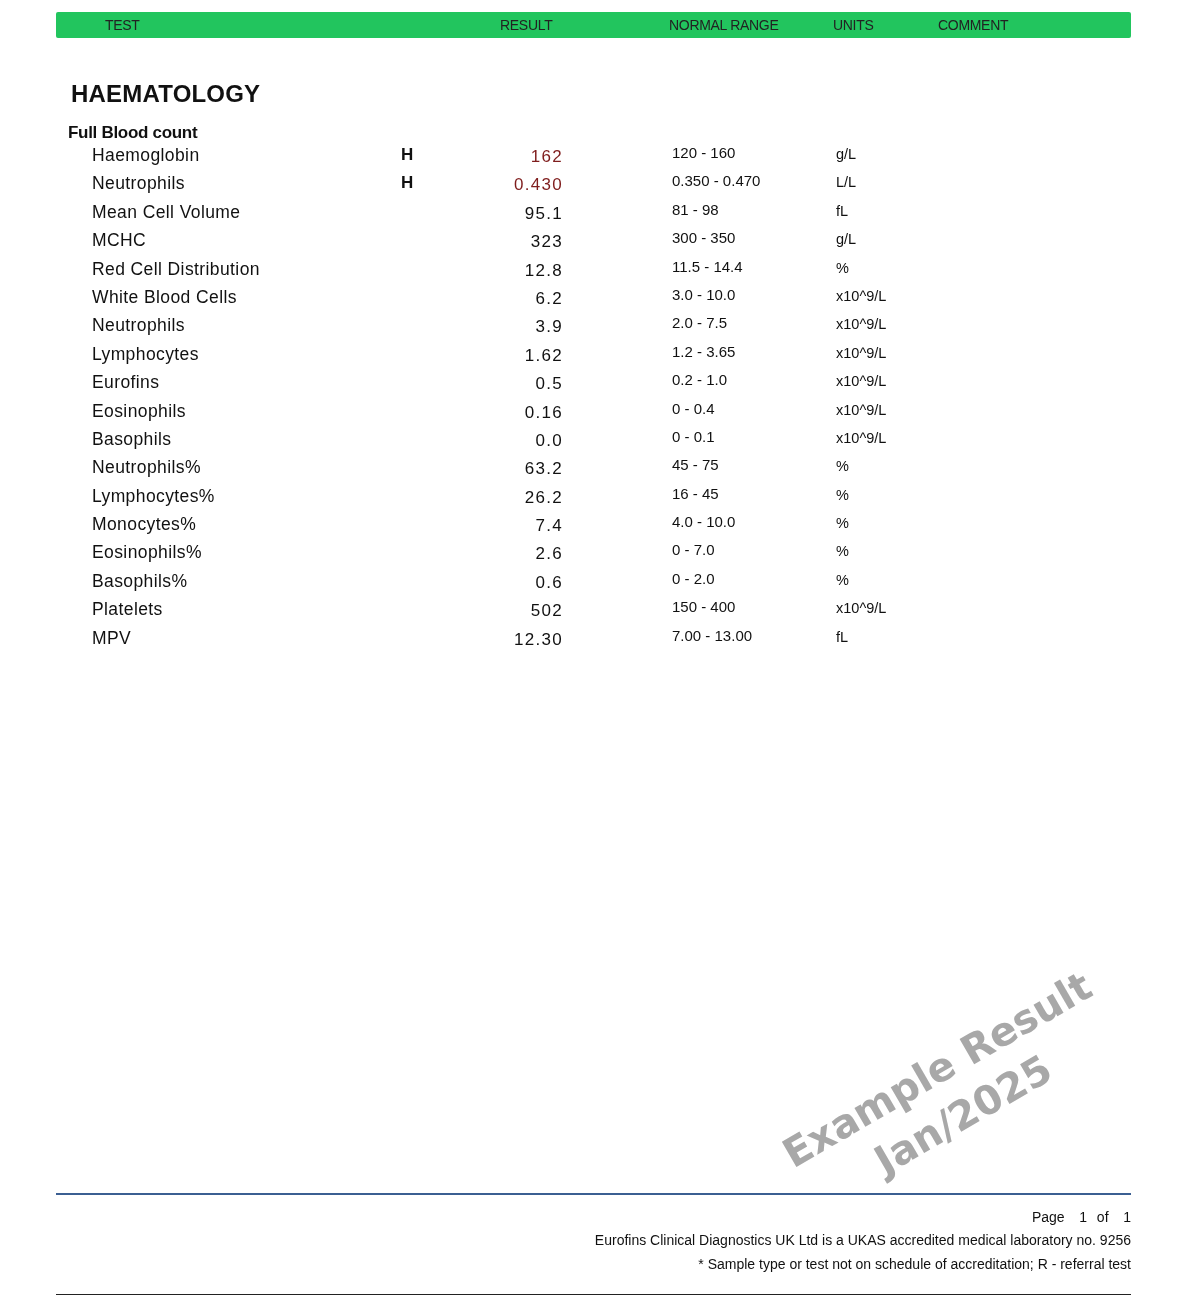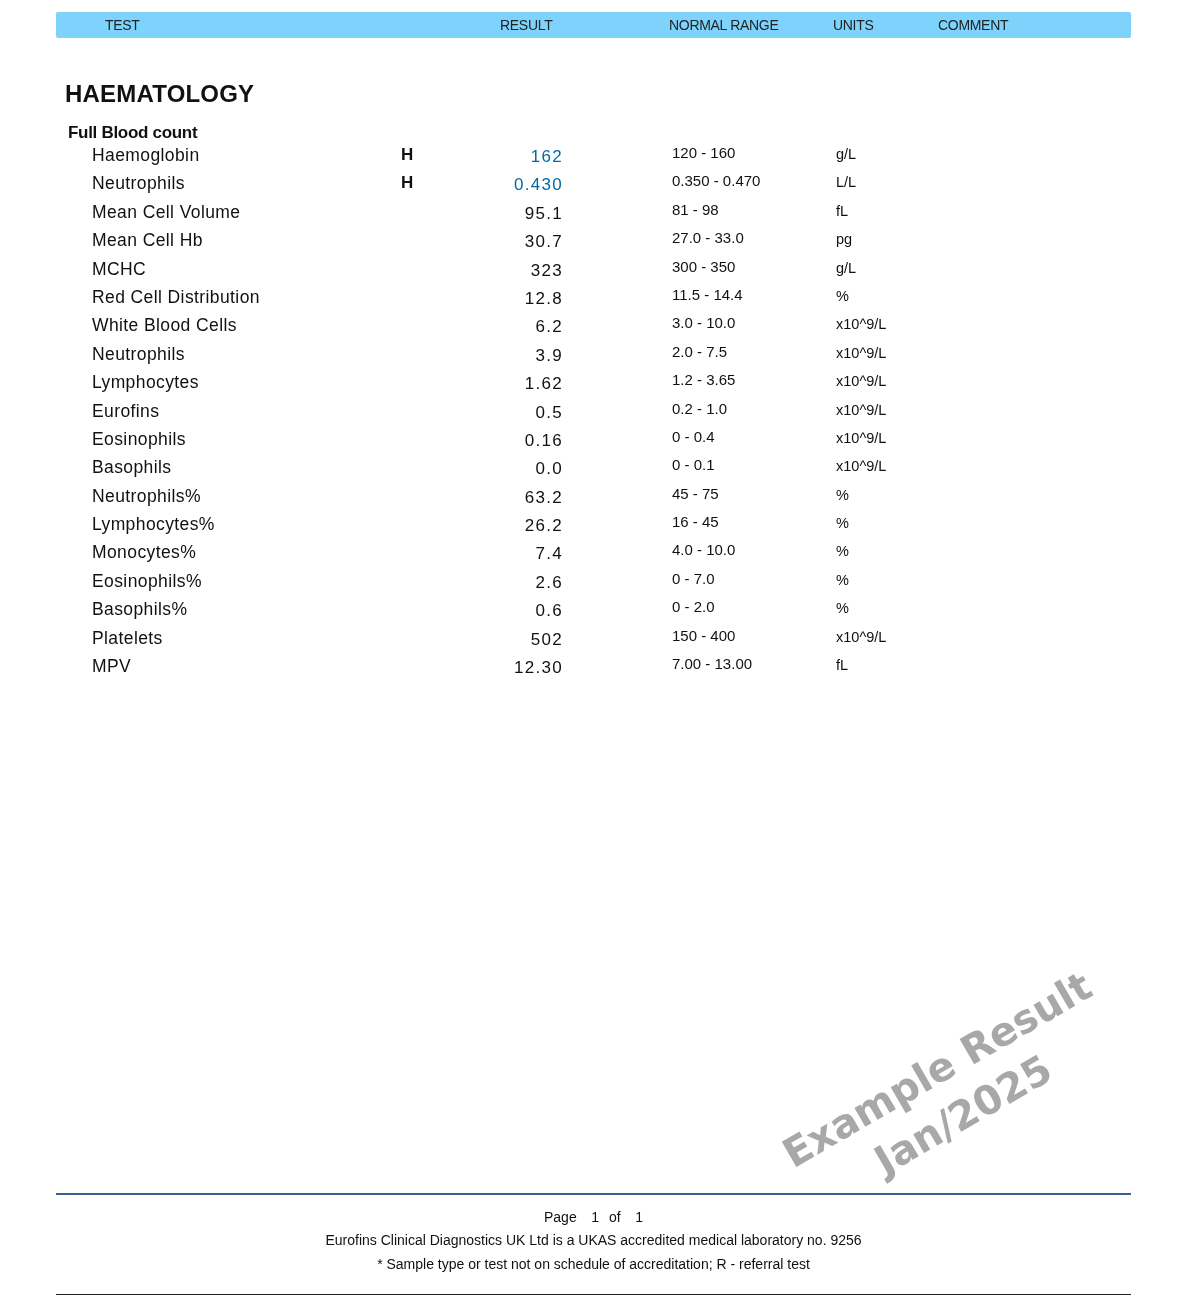--- a/index.html
+++ b/index.html
@@ -1,36 +1,36 @@
 <!DOCTYPE html>
 <html><head>
 <meta charset="utf-8">
 <style>
   html, body { margin: 0; padding: 0; background: #ffffff; }
   body { width: 1191px; height: 1296px; position: relative; overflow: hidden;
          font-family: "Liberation Sans", sans-serif; color: #111; }
   .hdr { position: absolute; left: 56px; top: 12px; width: 1075px; height: 26px;
-         background: #7dd3fc; border-radius: 2px; }
+         background: #22c55e; border-radius: 2px; }
   .hdr span { position: absolute; top: 5px; font-size: 14px; color: #222; letter-spacing: -0.3px; }
-  .section-title { position: absolute; left: 65px; top: 80px; font-size: 24px; font-weight: bold; letter-spacing: 0.2px; }
+  .section-title { position: absolute; left: 71px; top: 80px; font-size: 24px; font-weight: bold; letter-spacing: 0.2px; }
   .subsection { position: absolute; left: 68px; top: 123px; font-size: 17px; font-weight: bold; letter-spacing: -0.3px; }
   .rows { position: absolute; left: 0; top: 143px; width: 1191px; }
   .row { position: relative; height: 28.4px; }
   .row .name { position: absolute; left: 92px; top: 2px; font-size: 17.5px; letter-spacing: 0.4px; color: #111; }
   .row .flag { position: absolute; left: 401px; top: 2px; font-size: 17px; font-weight: bold; }
   .row .result { position: absolute; right: 628px; top: 4px; font-size: 17px; letter-spacing: 1.3px; text-align: right; color: #111; }
-  .row .result.high { color: #0369a1; }
+  .row .result.high { color: #7f1d1d; }
   .row .range { position: absolute; left: 672px; top: 1px; font-size: 15px; color: #111; }
   .row .units { position: absolute; left: 836px; top: 3px; font-size: 14.5px; color: #111; }
   .watermark { position: absolute; left: 760px; top: 1040px; width: 380px; text-align: center;
                transform: rotate(-30deg); transform-origin: center; color: #a8a8a8;
                font-family: "DejaVu Sans", sans-serif; font-weight: bold; font-size: 40px; line-height: 52px; }
   .footer-line { position: absolute; left: 56px; top: 1193px; width: 1075px; height: 2px; background: #3b5f92; }
   .footer-bottom-line { position: absolute; left: 56px; top: 1294px; width: 1075px; height: 1px; background: #222; }
-  .footer-text { position: absolute; left: 56px; width: 1075px; text-align: center; font-size: 14px; color: #111; }
+  .footer-text { position: absolute; left: 56px; width: 1075px; text-align: right; font-size: 14px; color: #111; }
 </style>
 </head>
 <body>
 
 <div class="hdr">
   <span style="left:49px">TEST</span>
   <span style="left:444px">RESULT</span>
   <span style="left:613px">NORMAL RANGE</span>
   <span style="left:777px">UNITS</span>
   <span style="left:882px">COMMENT</span>
@@ -53,27 +53,20 @@
       <span class="result high">0.430</span>
       <span class="range">0.350 - 0.470</span>
       <span class="units">L/L</span>
     </div>
     <div class="row">
       <span class="name">Mean Cell Volume</span>
       <span class="flag"></span>
       <span class="result">95.1</span>
       <span class="range">81 - 98</span>
       <span class="units">fL</span>
-    </div>
-    <div class="row">
-      <span class="name">Mean Cell Hb</span>
-      <span class="flag"></span>
-      <span class="result">30.7</span>
-      <span class="range">27.0 - 33.0</span>
-      <span class="units">pg</span>
     </div>
     <div class="row">
       <span class="name">MCHC</span>
       <span class="flag"></span>
       <span class="result">323</span>
       <span class="range">300 - 350</span>
       <span class="units">g/L</span>
     </div>
     <div class="row">
       <span class="name">Red Cell Distribution</span>

